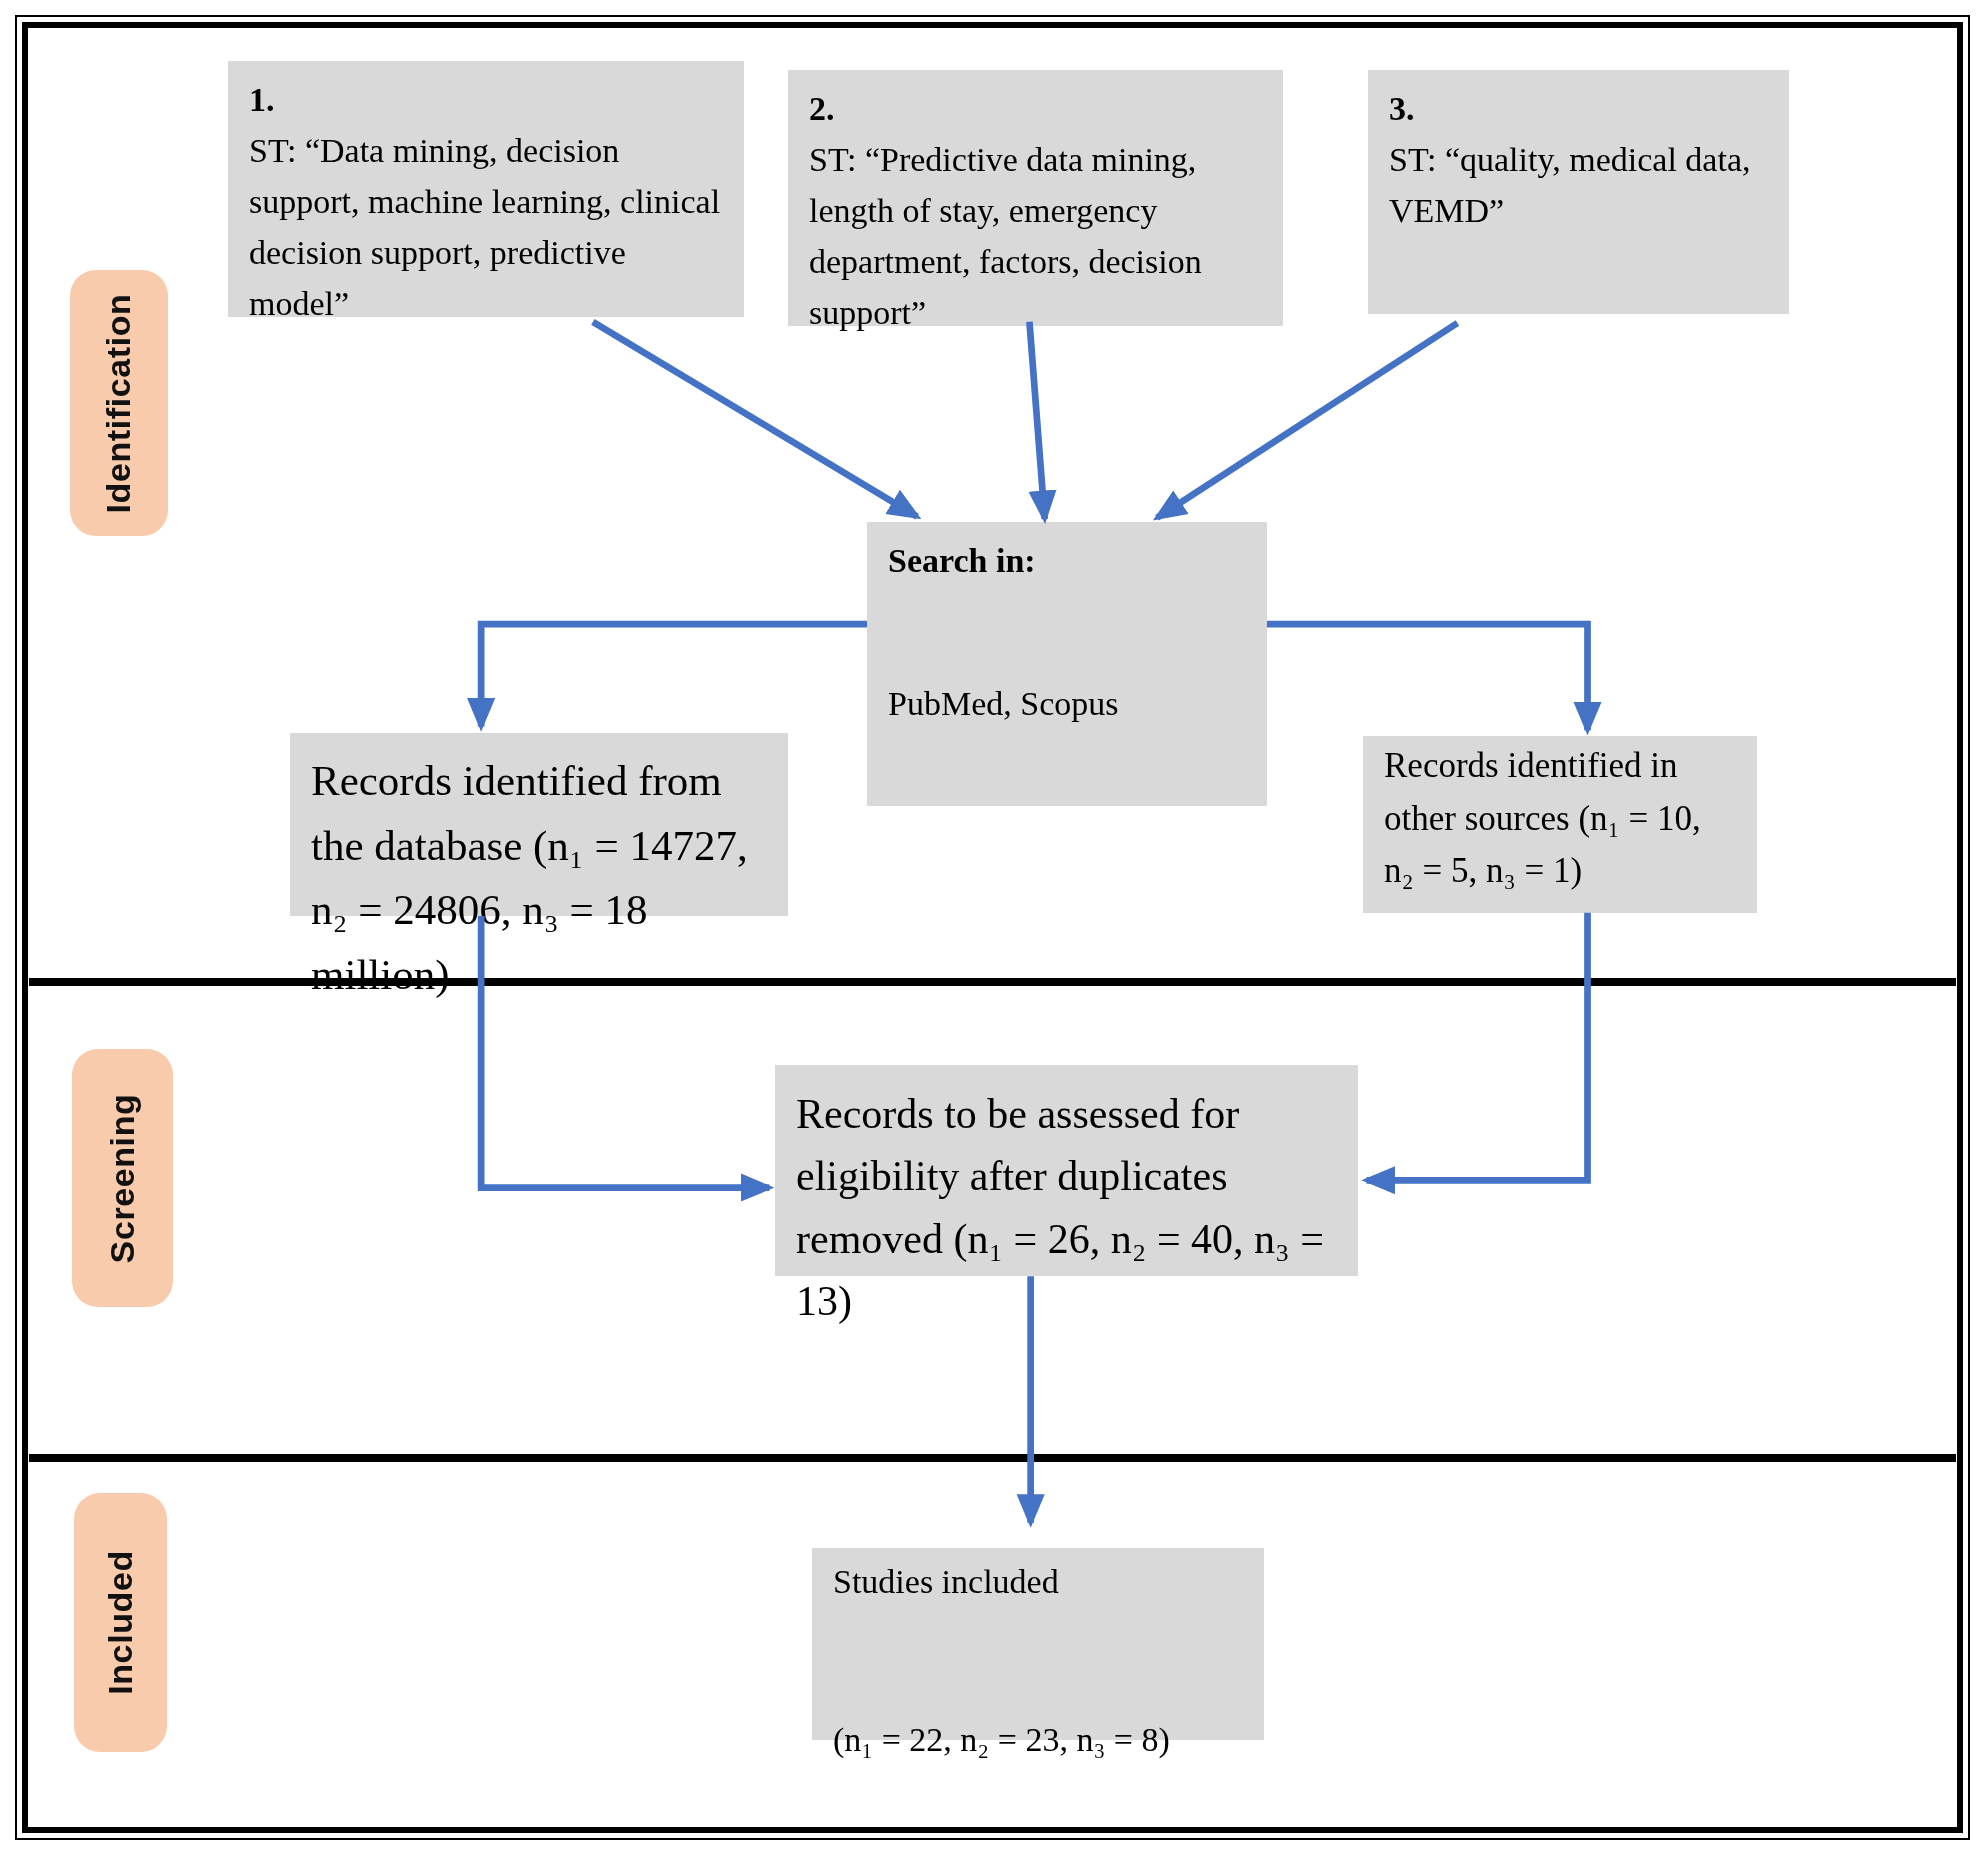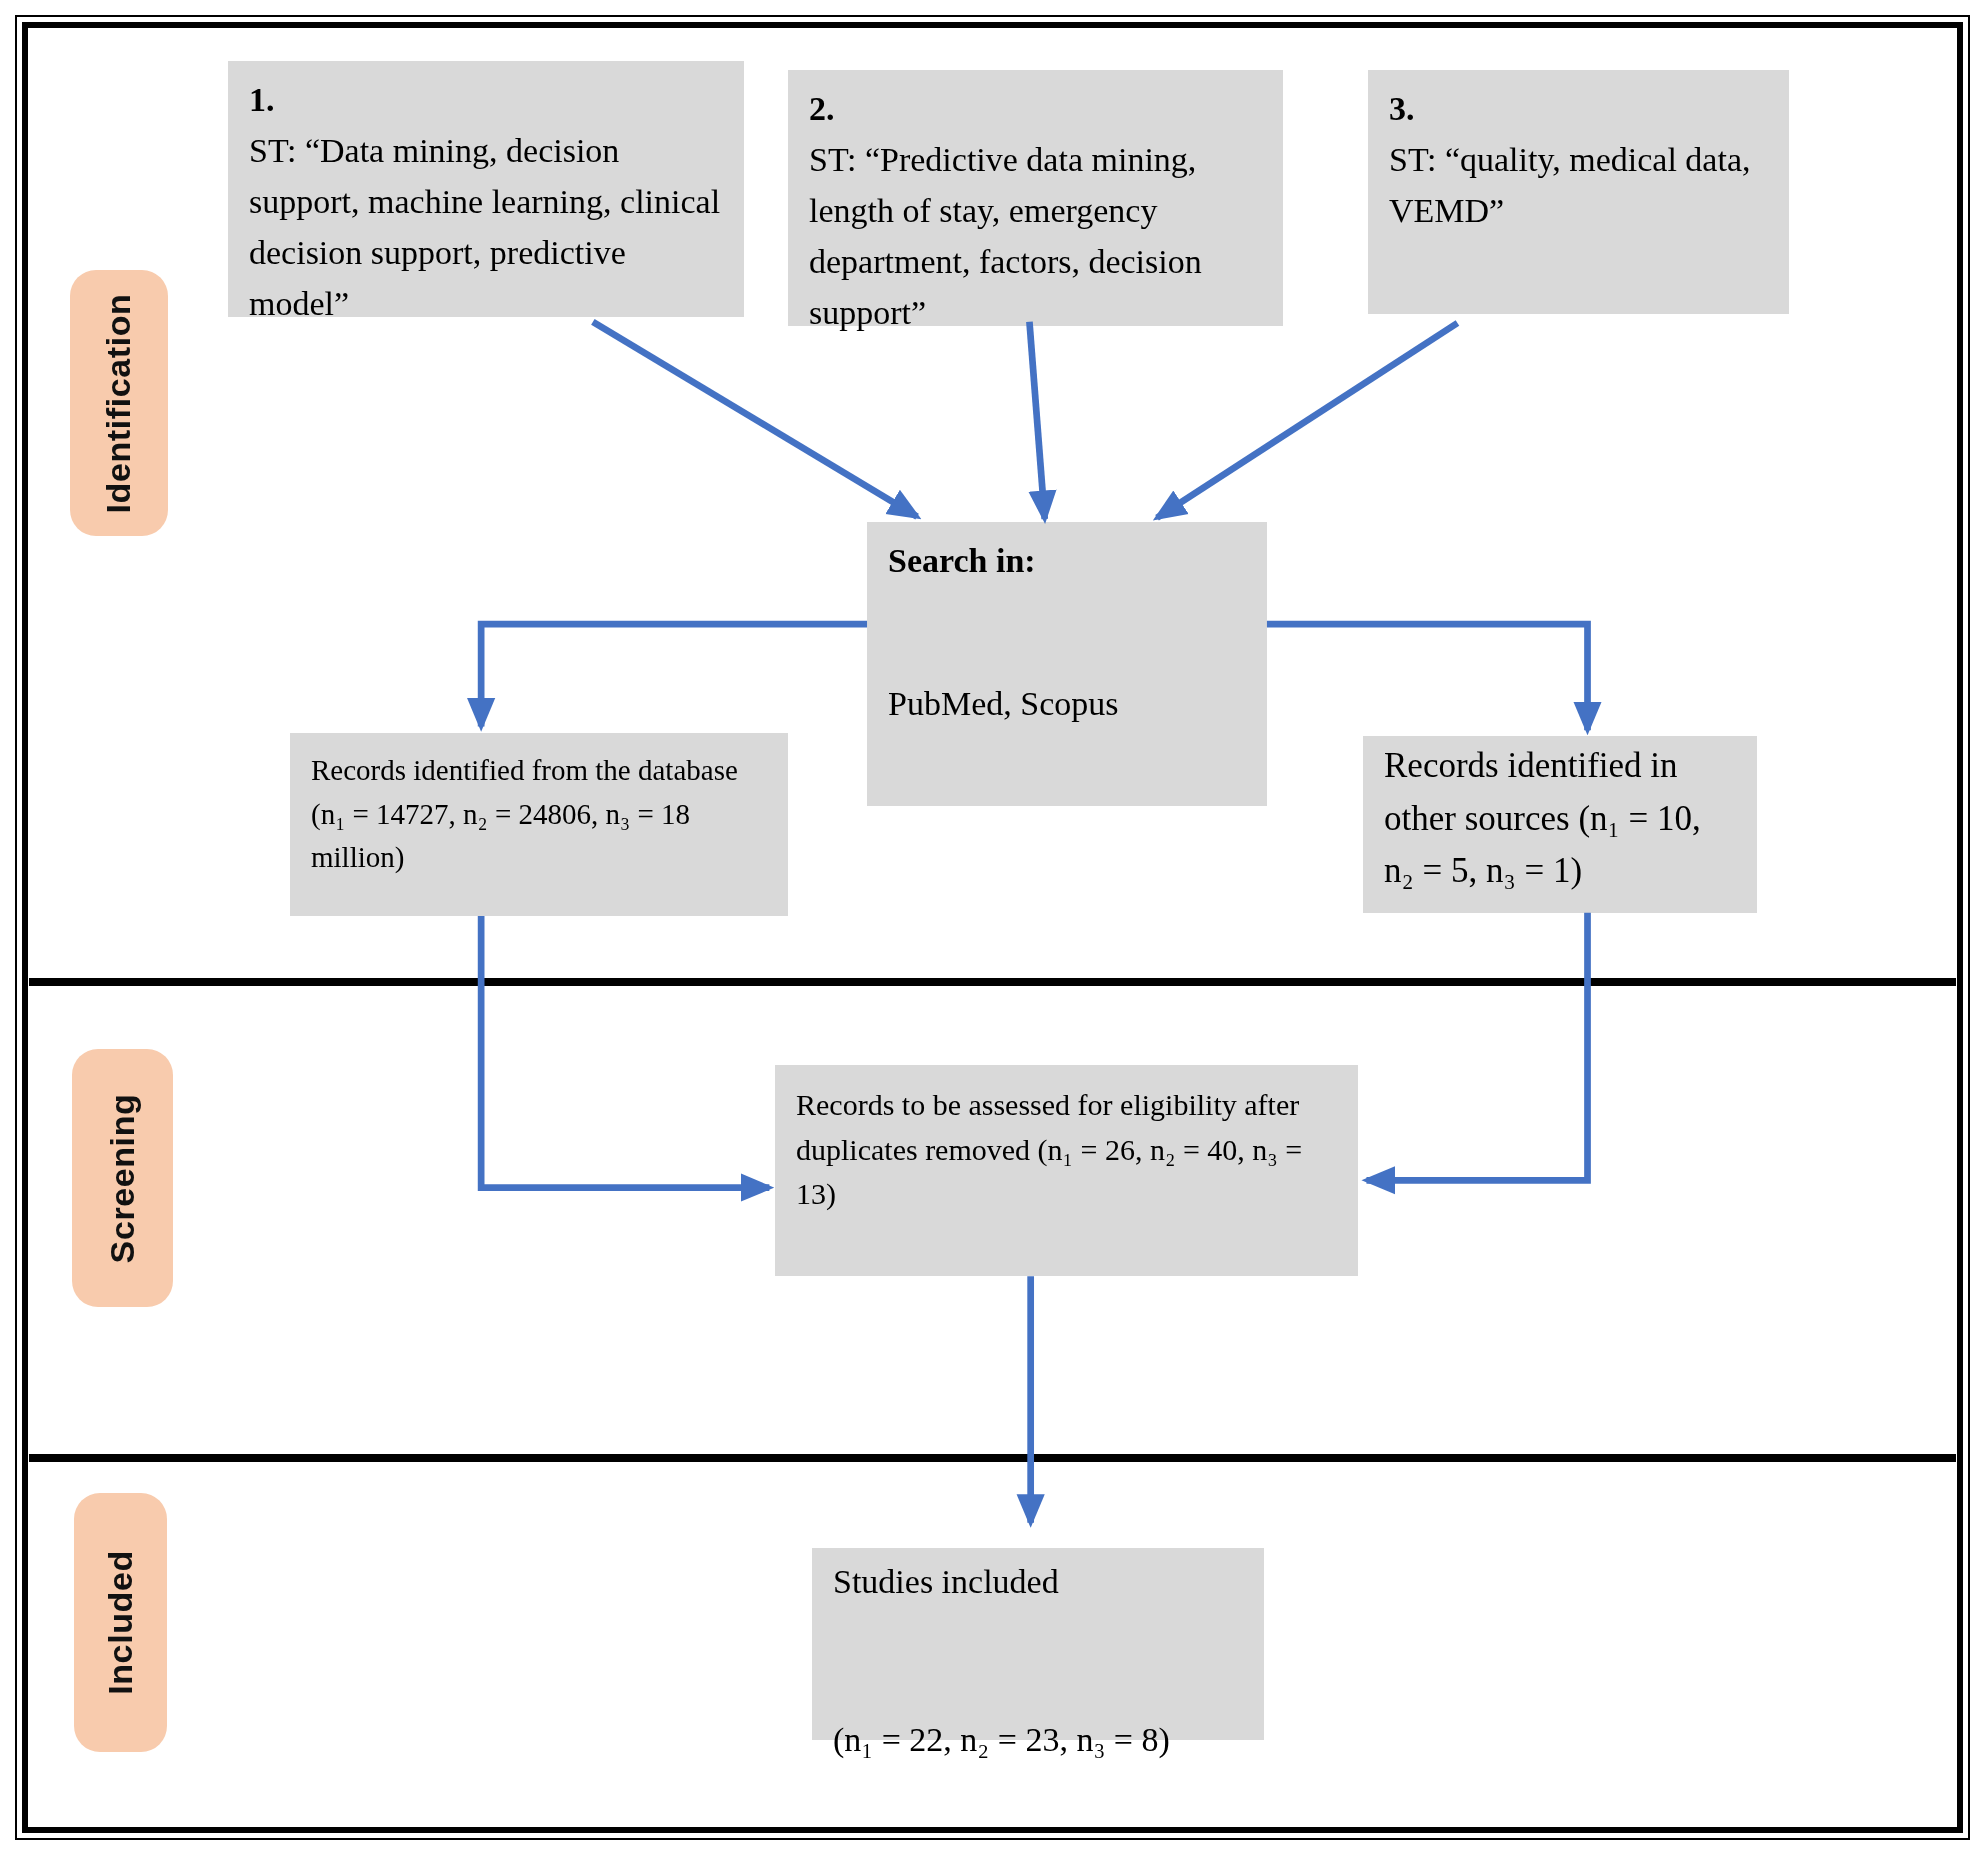--- a/index.html
+++ b/index.html
@@ -27,23 +27,23 @@
 
   
   .gbox{position:absolute;background:var(--box_fill,#D9D9D9);color:#000;
     font-size:34px;line-height:1.5;padding:13.4px 21px;box-sizing:border-box;}
   .gbox .bold{font-weight:bold;}
   #box-kw1{left:228px;top:61px;width:516px;height:256px;}
   #box-kw2{left:788px;top:70px;width:495px;height:256px;}
   #box-kw3{left:1368px;top:70px;width:421px;height:244px;}
   #box-search{left:867px;top:522px;width:400px;height:284px;}
   #box-search .gap{margin-top:92px;}
-  #box-recdb{left:290px;top:733px;width:498px;height:183px;font-size:29px;padding-top:16px;}
+  #box-recdb{left:290px;top:733px;width:498px;height:183px;font-size:43px;padding-top:16px;}
   #box-recother{left:1363px;top:736px;width:394px;height:177px;font-size:35px;padding-top:4px;}
-  #box-assessed{left:775px;top:1065px;width:583px;height:211px;font-size:30px;line-height:1.48;padding-top:18.3px;}
+  #box-assessed{left:775px;top:1065px;width:583px;height:211px;font-size:42px;line-height:1.48;padding-top:18.3px;}
   #box-included{left:812px;top:1548px;width:452px;height:192px;font-size:34px;padding-top:8px;}
   #box-included .gap{margin-top:107px;}
 
   
   #arrow-layer{position:absolute;left:0;top:0;width:1985px;height:1855px;pointer-events:none;}
   .arrow{stroke:var(--arrow,#4472C4);stroke-width:11;fill:none;}
   .ah{fill:var(--arrow,#4472C4);}
 </style>
 </head>
 <body>

